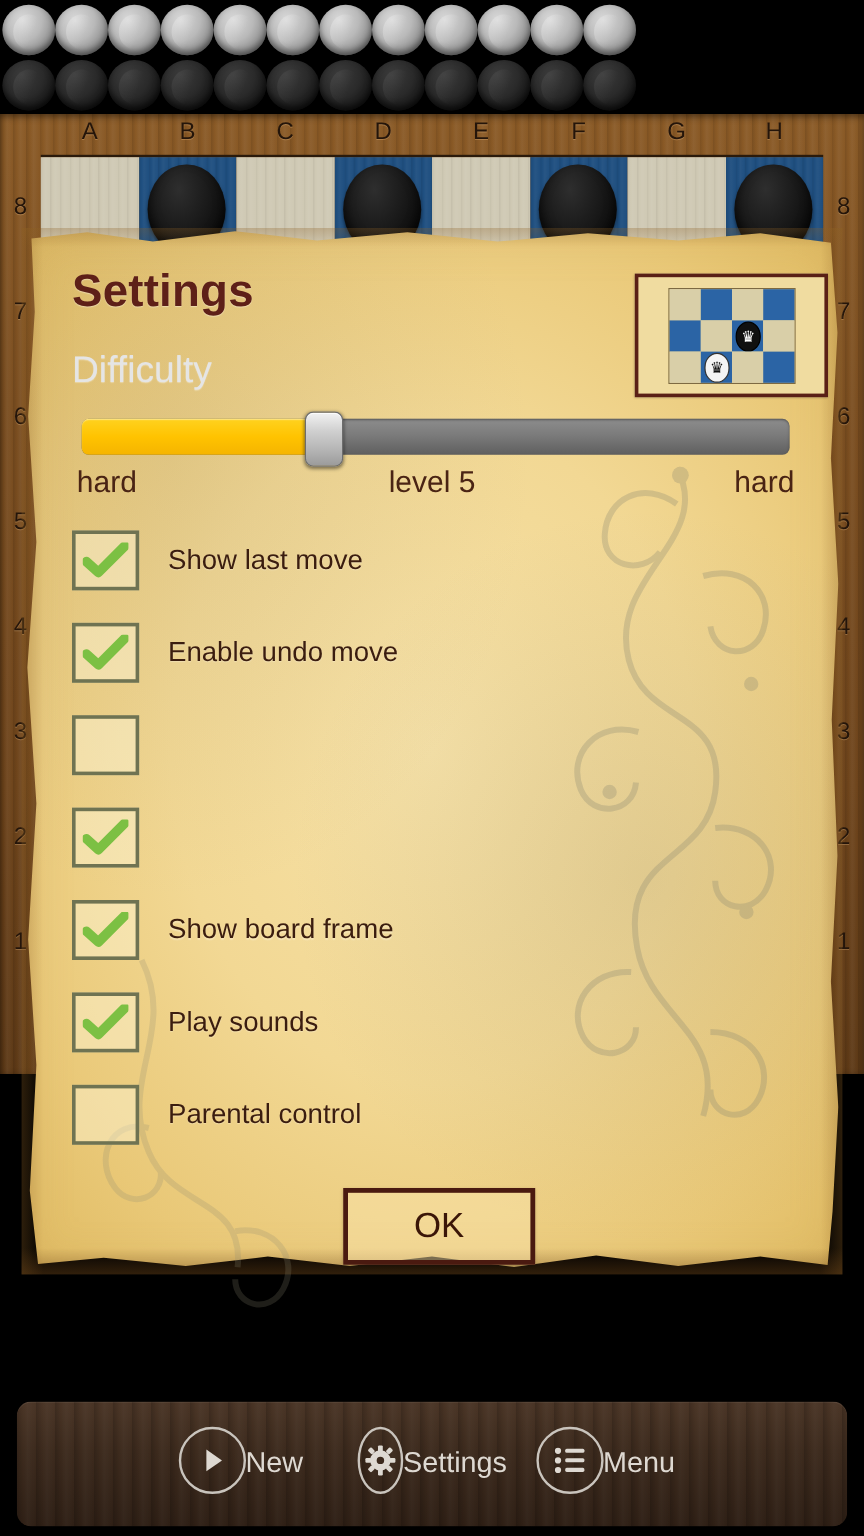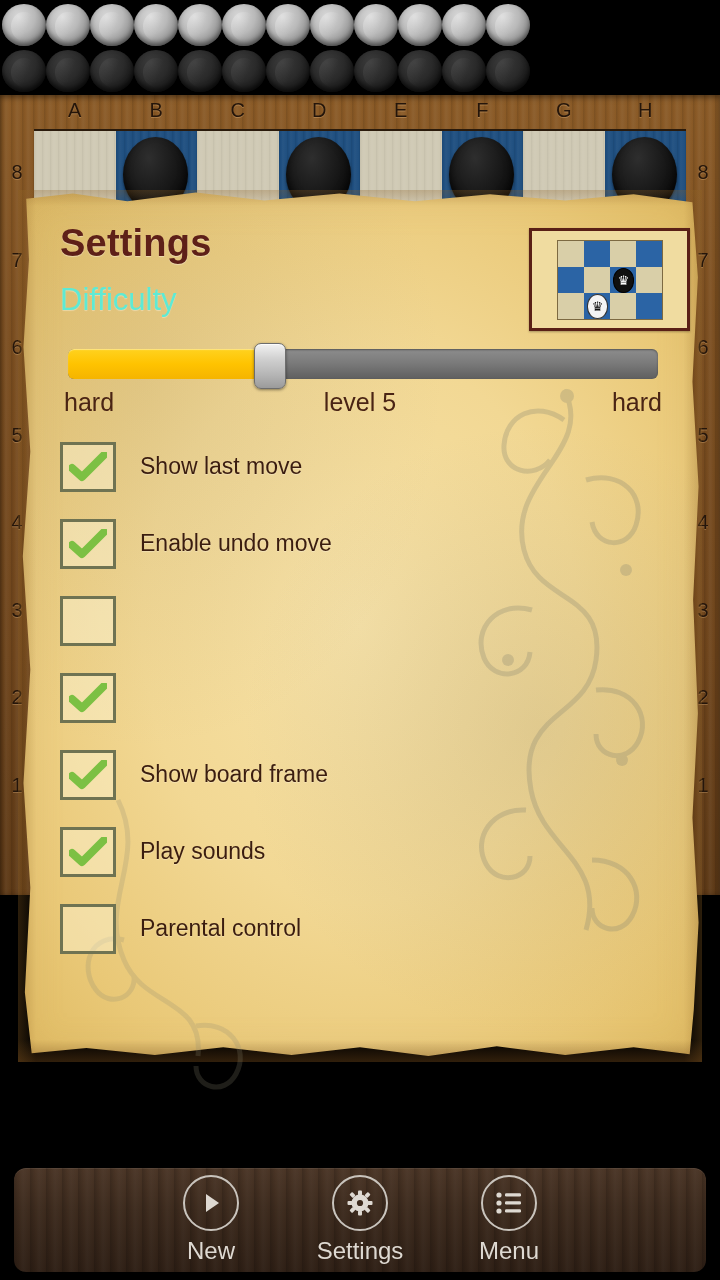--- a/index.html
+++ b/index.html
@@ -159,22 +159,22 @@
   .pking{
     position:absolute;left:12%;top:6%;width:76%;height:88%;border-radius:50%;
     display:flex;align-items:center;justify-content:center;
     font-size:13px;line-height:1;
   }
   .pking.black{background:#101010;color:#fff;border:1px solid #000;}
   .pking.white{background:#f4f4f4;color:#101010;border:1px solid #333;}
 
   
   #difficulty-label{
-    position:absolute;left:42px;top:92px;
-    font-size:31px;color:#5eead4;
+    position:absolute;left:42px;top:100px;
+    font-size:31px;color:#e5e5e5;
     text-shadow:0 1px 1px rgba(255,255,255,.35);
   }
   #slider-row{position:absolute;left:50px;top:155px;width:590px;height:38px;}
   #slider-track{
     position:absolute;left:0;top:4px;width:590px;height:30px;border-radius:6px;
     background:linear-gradient(180deg,#8d8d8d 0%,#7b7b7b 45%,#5f5f5f 100%);
     box-shadow:inset 0 1px 2px rgba(0,0,0,.4);
   }
   #slider-fill{
     position:absolute;left:0;top:4px;height:30px;border-radius:6px 0 0 6px;
@@ -225,21 +225,21 @@
   #toolbar{
     position:absolute;left:14px;bottom:8px;width:692px;height:104px;
     border-radius:12px;
     background:
       repeating-linear-gradient(90deg, rgba(0,0,0,.16) 0px, rgba(0,0,0,0) 5px, rgba(255,255,255,.028) 9px, rgba(0,0,0,0) 16px),
       linear-gradient(180deg,#4a3526 0%,#3c2a1d 40%,#2e1f15 100%);
     display:flex;align-items:center;justify-content:center;
     box-shadow:0 -2px 8px rgba(0,0,0,.6), inset 0 1px 0 rgba(255,255,255,.07);
   }
   .tb-item{
-    width:125px;display:flex;flex-direction:column;align-items:center;
+    width:125px;display:flex;flex-direction:row;align-items:center;
     margin:0 12px;
   }
   .tb-icon{
     width:52px;height:52px;border-radius:50%;border:2px solid #c9c4bd;
     display:flex;align-items:center;justify-content:center;
     margin-bottom:6px;
   }
   .tb-label{font-size:24px;color:#ded9d2;}
 </style>
 </head>
@@ -498,20 +498,21 @@
             </svg>
           </div>
           <div class="option-label">Play sounds</div>
         </div>
         <div class="option-row">
           <div class="checkbox"></div>
           <div class="option-label">Parental control</div>
         </div>
       </div>
 
+    <div id="ok-button">OK</div>
   </div>
 </div>
 
 <div id="toolbar">
     <div class="tb-item">
       <div class="tb-icon">
         <svg width="26" height="26" viewBox="0 0 26 26">
           <path d="M8 4 L21 13 L8 22 Z" fill="#ded9d2"></path>
         </svg>
       </div>

